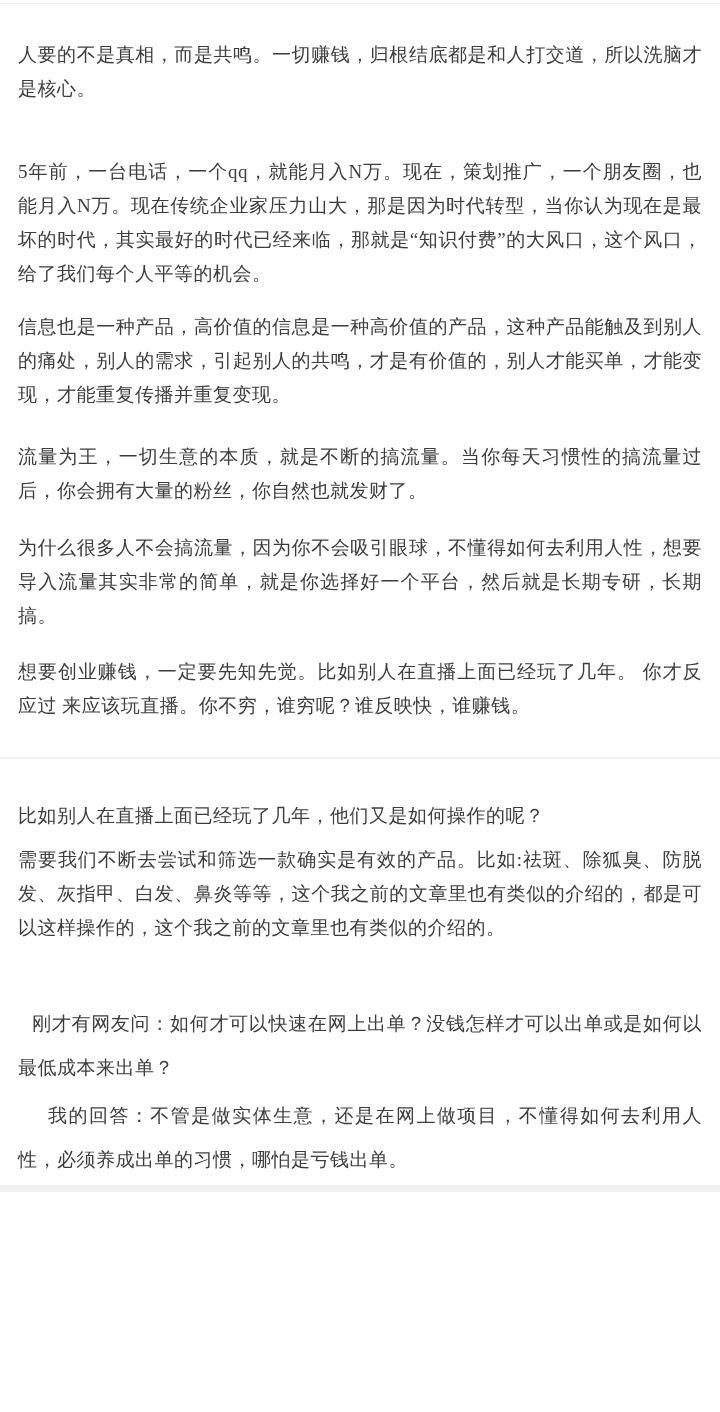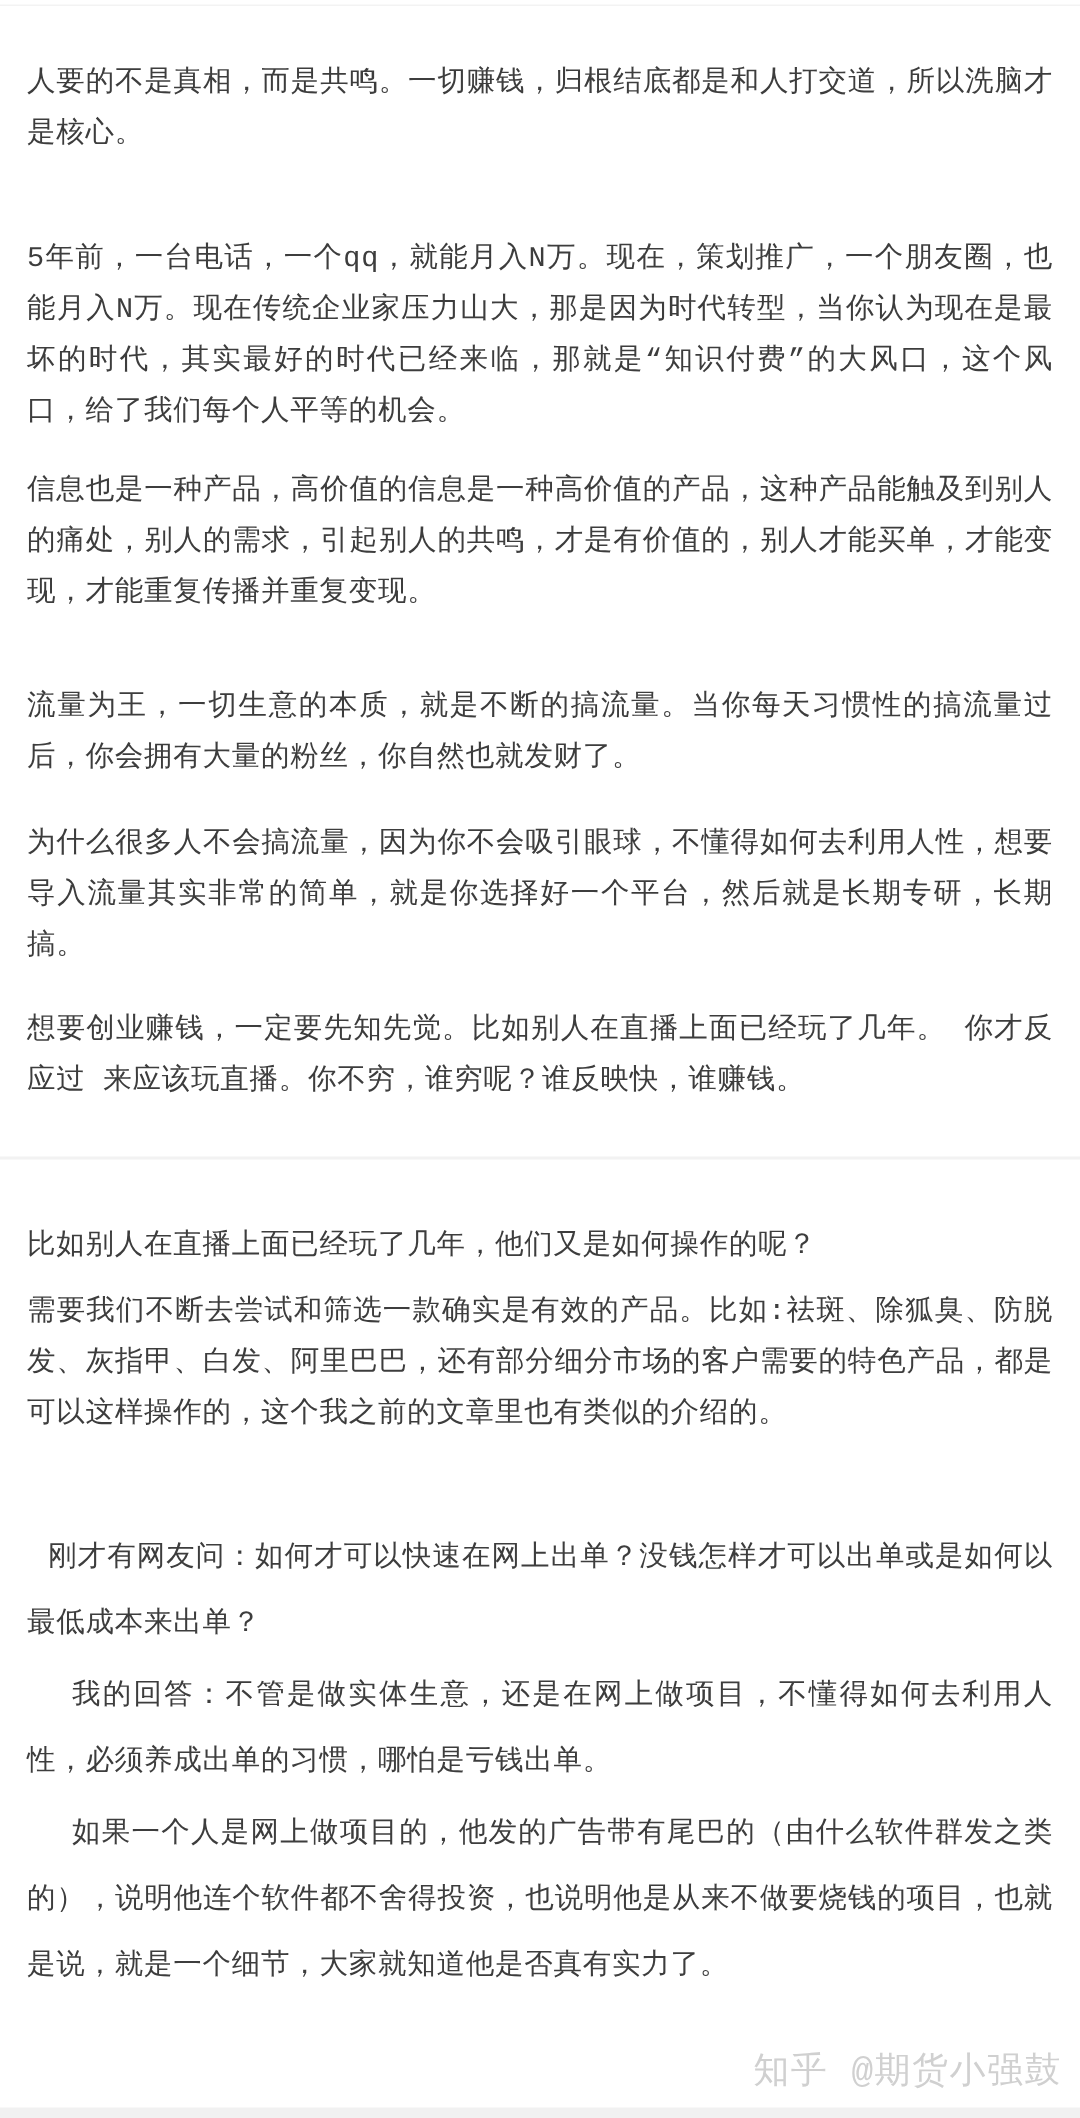--- a/index.html
+++ b/index.html
@@ -1,23 +1,23 @@
 <!DOCTYPE html>
 <html><head>
 <meta charset="utf-8">
 <style>
   * { margin: 0; padding: 0; box-sizing: border-box; }
   html, body { background: #ffffff; }
   .page {
     position: relative;
     width: 720px;
-    height: 1412px;
+    height: 1192px;
     margin: 0 auto;
     background: #ffffff;
-    font-family: Liberation Mono, monospace;
+    font-family: Liberation Serif, serif;
     color: #3d3d3d;
     overflow: hidden;
   }
   .top-edge {
     position: absolute;
     top: 3px; left: 0;
     width: 100%; height: 1px;
     background: #f3f3f3;
   }
   .content {
@@ -26,21 +26,21 @@
   }
   .para {
     font-size: 19px;
     line-height: 34px;
     letter-spacing: 0.5px;
     text-align: justify;
   }
   .p1 { margin-top: 38px; }
   .p2 { margin-top: 49px; }
   .p3 { margin-top: 19px; }
-  .p4 { margin-top: 42px; }
+  .p4 { margin-top: 28px; }
   .p5 { margin-top: 22px; }
   .p6 { margin-top: 23px; }
   .divider {
     margin-top: 34px;
     margin-left: -18px;
     margin-right: -18px;
     height: 2px;
     background: #f2f2f2;
   }
   .p7 { margin-top: 40px; }
@@ -82,21 +82,21 @@
     <p class="para p1">人要的不是真相，而是共鸣。一切赚钱，归根结底都是和人打交道，所以洗脑才是核心。</p>
     <p class="para p2">5年前，一台电话，一个qq，就能月入N万。现在，策划推广，一个朋友圈，也能月入N万。现在传统企业家压力山大，那是因为时代转型，当你认为现在是最坏的时代，其实最好的时代已经来临，那就是“知识付费”的大风口，这个风口，给了我们每个人平等的机会。</p>
     <p class="para p3">信息也是一种产品，高价值的信息是一种高价值的产品，这种产品能触及到别人的痛处，别人的需求，引起别人的共鸣，才是有价值的，别人才能买单，才能变现，才能重复传播并重复变现。</p>
     <p class="para p4">流量为王，一切生意的本质，就是不断的搞流量。当你每天习惯性的搞流量过后，你会拥有大量的粉丝，你自然也就发财了。</p>
     <p class="para p6">为什么很多人不会搞流量，因为你不会吸引眼球，不懂得如何去利用人性，想要导入流量其实非常的简单，就是你选择好一个平台，然后就是长期专研，长期搞。</p>
     <p class="para p5">想要创业赚钱，一定要先知先觉。比如别人在直播上面已经玩了几年。 你才反应过 来应该玩直播。你不穷，谁穷呢？谁反映快，谁赚钱。</p>
 
     <div class="divider"></div>
 
     <p class="para p7">比如别人在直播上面已经玩了几年，他们又是如何操作的呢？</p>
-    <p class="para p9">需要我们不断去尝试和筛选一款确实是有效的产品。比如:祛斑、除狐臭、防脱发、灰指甲、白发、阿里巴巴，还有部分细分市场的客户需要的特色产品，都是可以这样操作的，这个我之前的文章里也有类似的介绍的。</p>
+    <p class="para p9">需要我们不断去尝试和筛选一款确实是有效的产品。比如:祛斑、除狐臭、防脱发、灰指甲、白发、鼻炎等等，这个我之前的文章里也有类似的介绍的，都是可以这样操作的，这个我之前的文章里也有类似的介绍的。</p>
 
     <div class="qa-block">
       <p class="qa-para indent-small">刚才有网友问：如何才可以快速在网上出单？没钱怎样才可以出单或是如何以最低成本来出单？</p>
       <p class="qa-para indent-large">我的回答：不管是做实体生意，还是在网上做项目，不懂得如何去利用人性，必须养成出单的习惯，哪怕是亏钱出单。</p>
       <p class="qa-para indent-large">如果一个人是网上做项目的，他发的广告带有尾巴的（由什么软件群发之类的），说明他连个软件都不舍得投资，也说明他是从来不做要烧钱的项目，也就是说，就是一个细节，大家就知道他是否真有实力了。</p>
     </div>
   </div>
 
   <div class="watermark">知乎 @期货小强鼓</div>
   <div class="bottom-band"></div>

